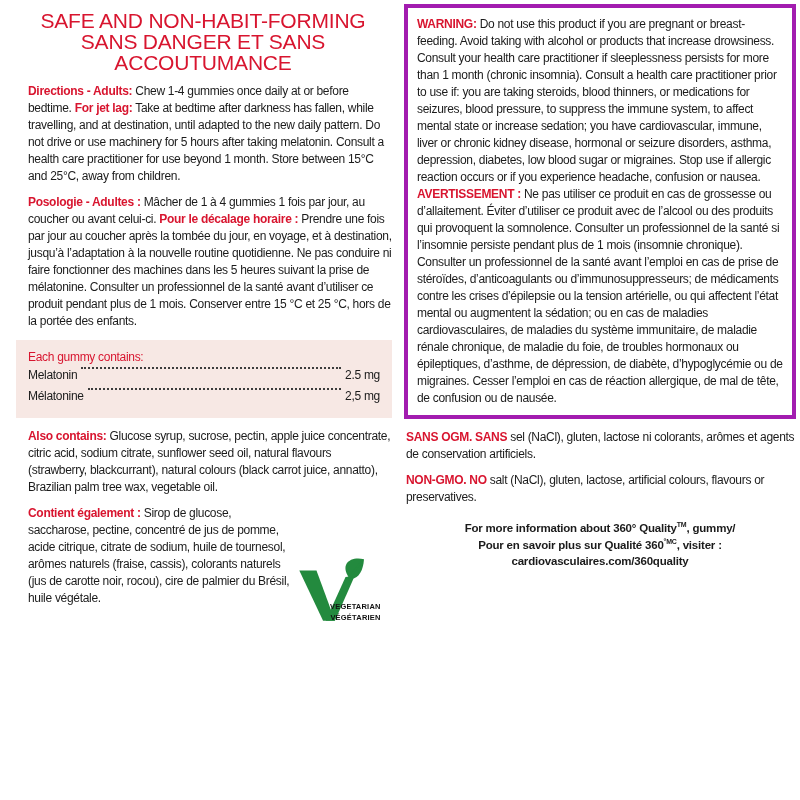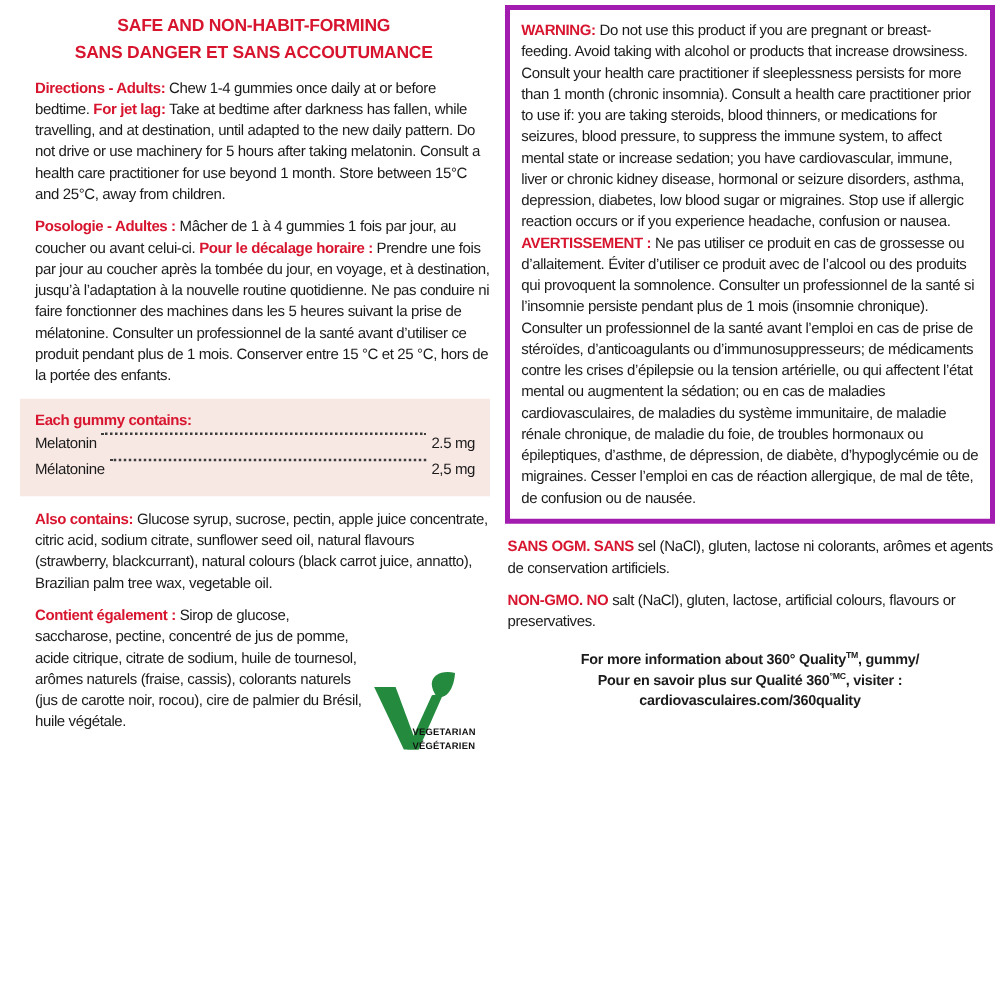--- a/index.html
+++ b/index.html
@@ -4,34 +4,34 @@
 <style>
   html,body{margin:0;padding:0;}
   body{
     width:800px;height:800px;overflow:hidden;background:#ffffff;
     font-family:"Liberation Sans",sans-serif;color:#1b1b1b;
   }
   .page{display:flex;gap:12px;padding:4px 0 0 14px;}
   .col-left{width:378px;flex:0 0 auto;}
   .col-right{width:392px;flex:0 0 auto;}
 
-  .hdr{color:#d8152f;font-weight:bold;font-size:14px;line-height:21px;
+  .hdr{color:#d8152f;font-weight:normal;font-size:21px;line-height:21px;
        text-align:center;margin:6px 0 10px 0;letter-spacing:-0.2px;}
 
   .blk{font-size:12px;line-height:17px;letter-spacing:-0.3px;margin:0 0 9px 14px;}
   .lead{color:#d8152f;font-weight:bold;}
 
   .pinkbox{background:#f7e8e4;margin:10px 0 10px 2px;padding:9px 12px 9px 12px;
            font-size:12px;line-height:17px;letter-spacing:-0.3px;}
-  .pinkbox .boxlabel{color:#d8152f;font-weight:bold;}
+  .pinkbox .boxlabel{color:#d8152f;font-weight:normal;}
   .factrow{display:flex;align-items:flex-start;margin:1px 0 4px 0;}
   .dots{flex:1;border-bottom:2px dotted #3c3c3c;margin:0 4px 3px 4px;}
 
   .fr-wrap{margin:0;}
-  .veg-logo{float:right;width:92px;height:80px;position:relative;margin:44px 2px 0 6px;}
+  .veg-logo{float:right;width:92px;height:80px;position:relative;margin:44px 2px 0 6px;text-align:right;}
   .veg-logo svg{position:absolute;left:0;top:0;}
   .veg-text{position:absolute;left:32px;bottom:6px;font-size:7.5px;font-weight:bold;
             line-height:10.5px;color:#111;white-space:nowrap;letter-spacing:0.2px;}
 
   .warnbox{border:4px solid #a21caf;padding:8px 9px;margin:0 0 10px 0;}
   .warnbox p{margin:0;font-size:12px;line-height:17px;letter-spacing:-0.3px;}
 
   .info{text-align:center;font-weight:bold;font-size:11.5px;line-height:16.5px;
         margin-top:14px;letter-spacing:-0.2px;}
   sup{font-size:7px;line-height:0;}

